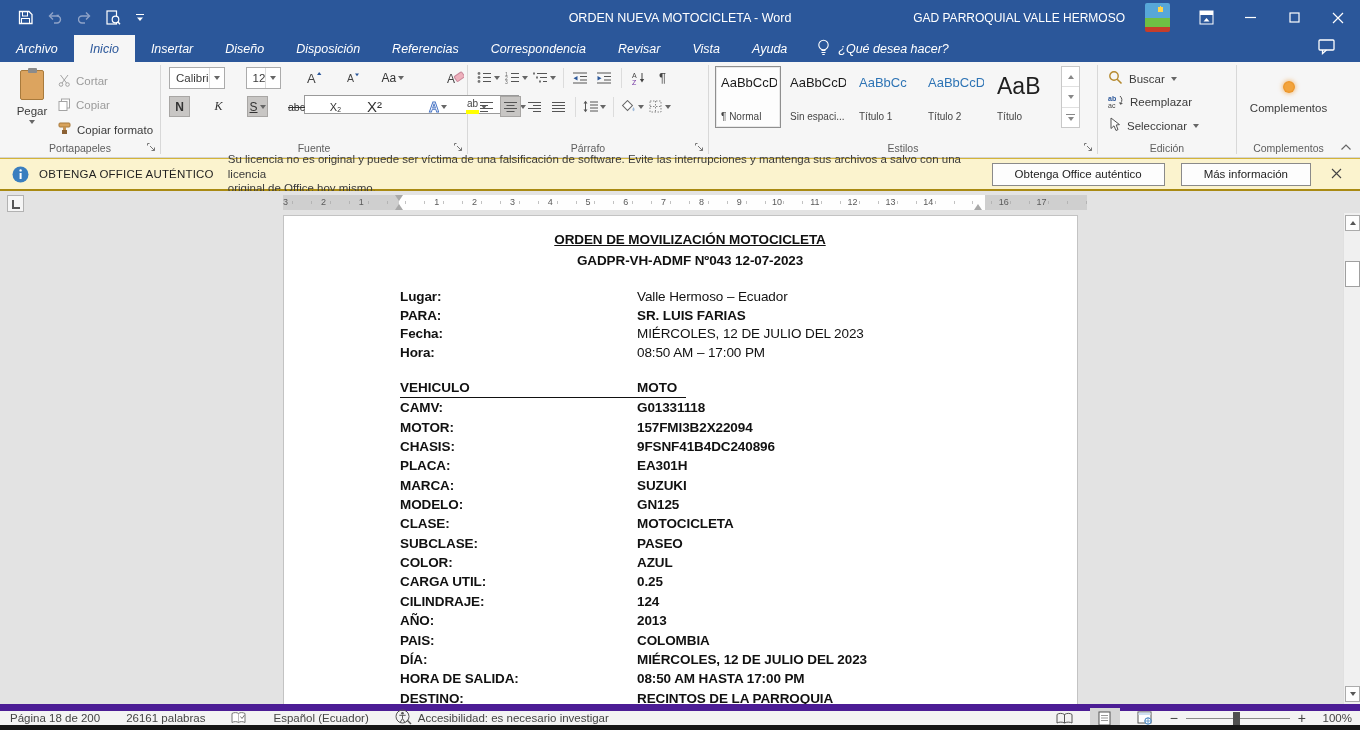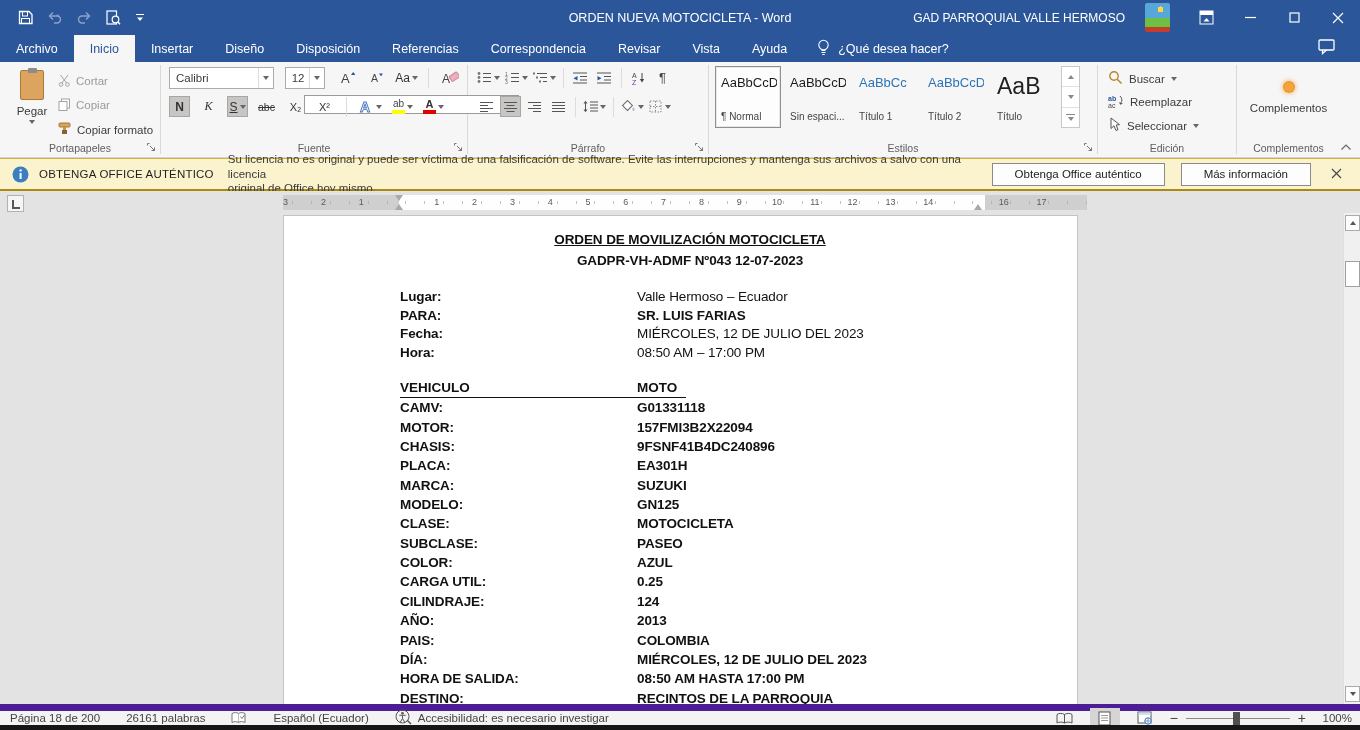--- a/index.html
+++ b/index.html
@@ -13,21 +13,21 @@
   .qat .qbtn { display:flex; align-items:center; justify-content:center; cursor:default; }
   .tb-title { position:absolute; left:0; right:0; text-align:center; font-size:12.5px; color:#fff; pointer-events:none; }
   .tb-right { position:absolute; right:0; top:0; height:35px; display:flex; align-items:center; }
   .account-name { font-size:12px; margin-right:20px; }
   .logo { width:25px; height:29px; margin-right:14px; border-radius:2px;
           background-image: radial-gradient(circle at 62% 22%, #ffd54a 0 3px, rgba(0,0,0,0) 3px),
                             linear-gradient(#57a7d8 0 52%, #6fbf44 52% 84%, #c53d2a 84% 100%); }
   .winbtn { width:44px; height:35px; display:flex; align-items:center; justify-content:center; }
 
   
-  .tabrow { position:absolute; top:35px; left:0; width:1360px; height:27px; background:#2b579a; display:flex; align-items:stretch; color:#fff; }
+  .tabrow { position:absolute; top:35px; left:0; width:1360px; height:27px; background:#2b579a; display:flex; align-items:stretch; color:#fff;font-style:italic; }
   .tab { padding:0 16px; display:flex; align-items:center; font-size:12.5px; white-space:nowrap; }
   .tab.active { background:#f6f6f6; color:#2b579a; }
   .tellme { display:flex; align-items:center; gap:8px; font-size:12.5px; padding-left:14px; }
   .tabrow-right { position:absolute; right:24px; top:0; height:27px; display:flex; align-items:center; }
 
   
   .ribbon { position:absolute; top:62px; left:0; width:1360px; height:96px; background:#f6f6f6; border-bottom:1px solid #d4d4d4; display:flex; font-size:11.5px; color:#3b3b3b; }
   .rgroup { position:relative; height:100%; flex:0 0 auto; }
   .vsep { width:1px; background:#d8d8d8; margin:3px 0; flex:0 0 auto; }
   .glabel { position:absolute; bottom:3px; left:0; right:0; text-align:center; font-size:10.5px; color:#5e5e5e; }
@@ -40,21 +40,21 @@
   .clipboard-ic { position:relative; width:24px; height:30px; background:#dca45f; border:1px solid #a87a3c; border-radius:2px; }
   .clipboard-ic::before { content:""; position:absolute; top:-3px; left:7px; width:9px; height:5px; background:#8b8b8b; border-radius:1px; }
   .clipboard-ic .page { position:absolute; right:-5px; bottom:-3px; width:15px; height:19px; background:#fff; border:1px solid #9a9a9a; }
   .paste-label { margin-top:5px; font-size:11.5px; color:#3b3b3b; }
   .clip-col { display:flex; flex-direction:column; justify-content:flex-start; gap:6px; padding-top:6px;text-align:right; }
   .small-cmd { display:flex; align-items:center; gap:5px; height:20px; white-space:nowrap; }
   .small-cmd.dim { color:#9b9b9b; }
 
   
   .g-font { width:306px; padding:5px 6px 18px 8px; }
-  .font-row { display:flex; align-items:center; gap:8px; }
+  .font-row { display:flex; align-items:center; gap:18px; }
   .combo { background:#fff; border:1px solid #ababab; height:22px; display:flex; align-items:center; font-size:11.5px; padding-left:6px; justify-content:space-between; }
   .combo .arr { border-left:1px solid #dcdcdc; width:15px; height:100%; display:flex; align-items:center; justify-content:center; }
   .caret-down { width:0; height:0; border-left:3.5px solid transparent; border-right:3.5px solid transparent; border-top:4px solid #666; }
   .tbtn { min-width:21px; height:21px; display:flex; align-items:center; justify-content:center; border:1px solid transparent; font-size:12px; color:#333; }
   .tbtn.pressed { background:#c8c6c4; border-color:#a8a6a4; }
   .tbtn .mini-caret { margin-left:2px; }
   .font-row2 { margin-top:7px; }
   .colbar { display:flex; flex-direction:column; align-items:center; line-height:10px; }
   .colbar .bar { width:13px; height:4px; margin-top:1px; }
 
@@ -334,21 +334,21 @@
         <span class="tbtn pressed" style="text-decoration:underline">
             <span>S</span>
             <span class="caret-down mini-caret"></span>
           </span>
         <span class="tbtn" style="text-decoration:line-through; font-size:10.5px">
             <span>abc</span>
           </span>
         <span class="tbtn" style="font-size:11px">
             <span>X₂</span>
           </span>
-        <span class="tbtn" style="font-size:11px">
+        <span class="tbtn" style="font-size:15px">
             <span>X²</span>
           </span>
         <span class="rsep-sm"></span>
         <span class="tbtn">
             <svg width="15" height="15">
               <text x="1" y="13" font-size="14" font-weight="bold" fill="#fff" stroke="#4472c4" stroke-width="0.9">A</text>
             </svg>
             <span class="caret-down mini-caret"></span>
           </span>
         <span class="tbtn">

